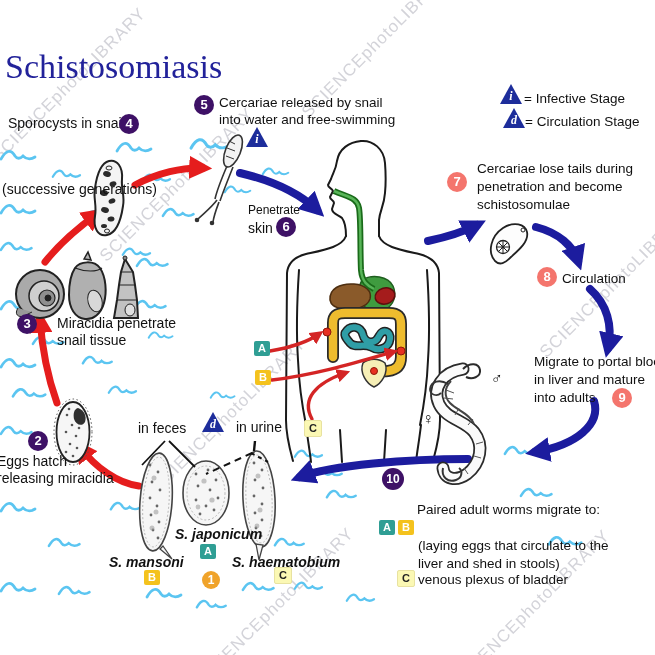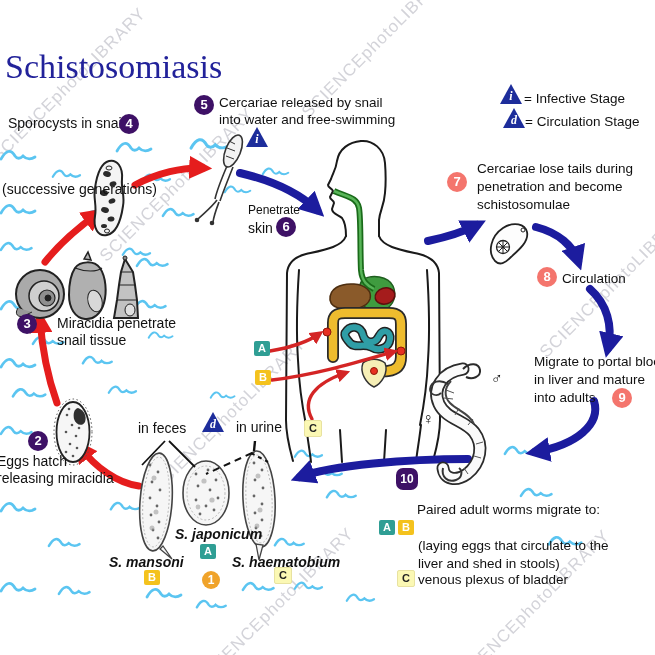--- a/index.html
+++ b/index.html
@@ -336,21 +336,21 @@
   <div class="lbl" style="left:477px;top:196px;">schistosomulae</div>
 
   <div class="numc pink" style="left:537px;top:267px;">8</div>
   <div class="lbl" style="left:562px;top:270px;">Circulation</div>
 
   <div class="lbl" style="left:534px;top:353px;">Migrate to portal blood</div>
   <div class="lbl" style="left:534px;top:371px;">in liver and mature</div>
   <div class="lbl" style="left:534px;top:389px;">into adults</div>
   <div class="numc pink" style="left:612px;top:388px;">9</div>
 
-  <div class="numc purple wide" style="left:396px;top:468px;border-radius:7px;">10</div>
+  <div class="numc purple wide" style="left:382px;top:468px;">10</div>
   <div class="lbl" style="left:417px;top:501px;">Paired adult worms migrate to:</div>
   <div class="tag tagA" style="left:379px;top:520px;">A</div>
   <div class="tag tagB" style="left:398px;top:520px;">B</div>
   <div class="lbl" style="left:418px;top:537px;">(laying eggs that circulate to the</div>
   <div class="lbl" style="left:418px;top:555px;">liver and shed in stools)</div>
   <div class="tag tagC" style="left:397px;top:570px;">C</div>
   <div class="lbl" style="left:418px;top:571px;">venous plexus of bladder</div>
 
   <div class="numc purple" style="left:17px;top:314px;">3</div>
   <div class="lbl" style="left:57px;top:315px;font-size:14px;">Miracidia penetrate</div>

